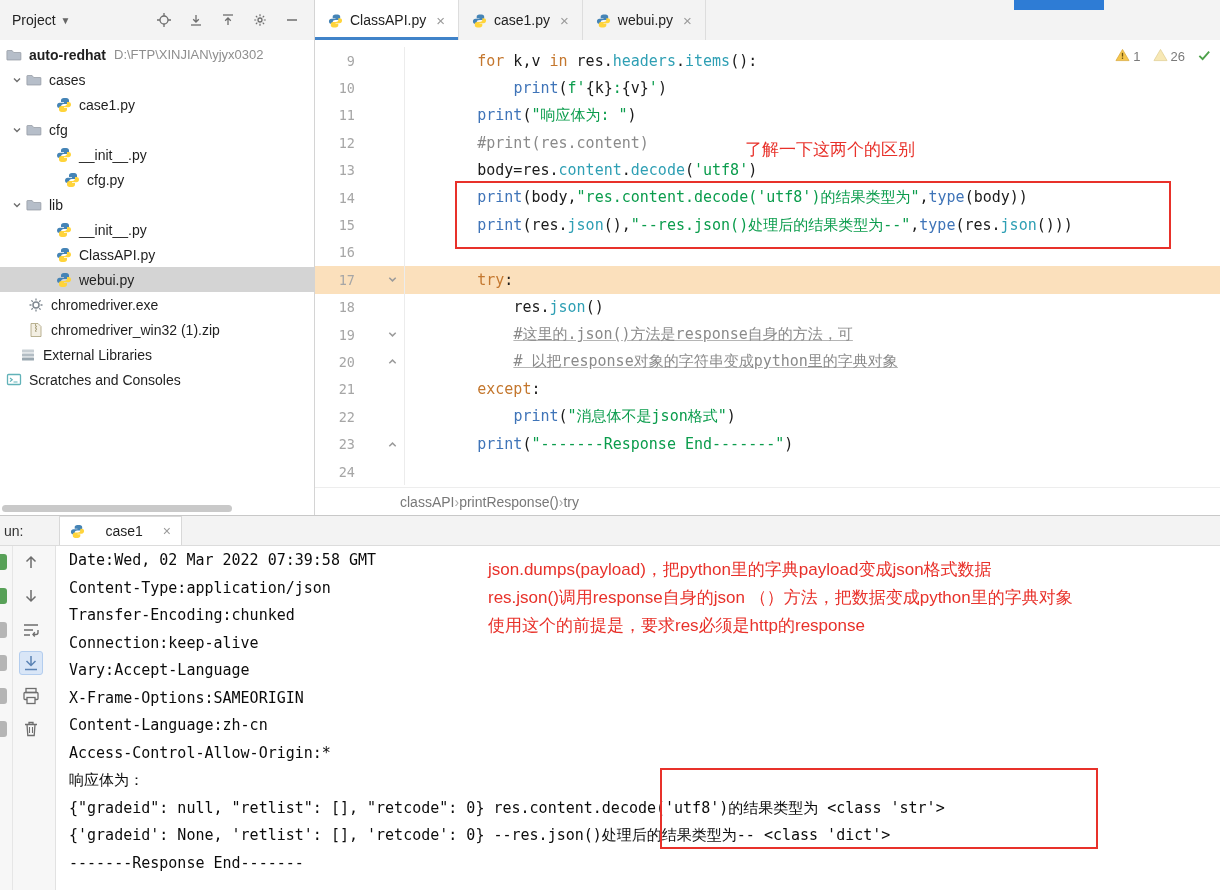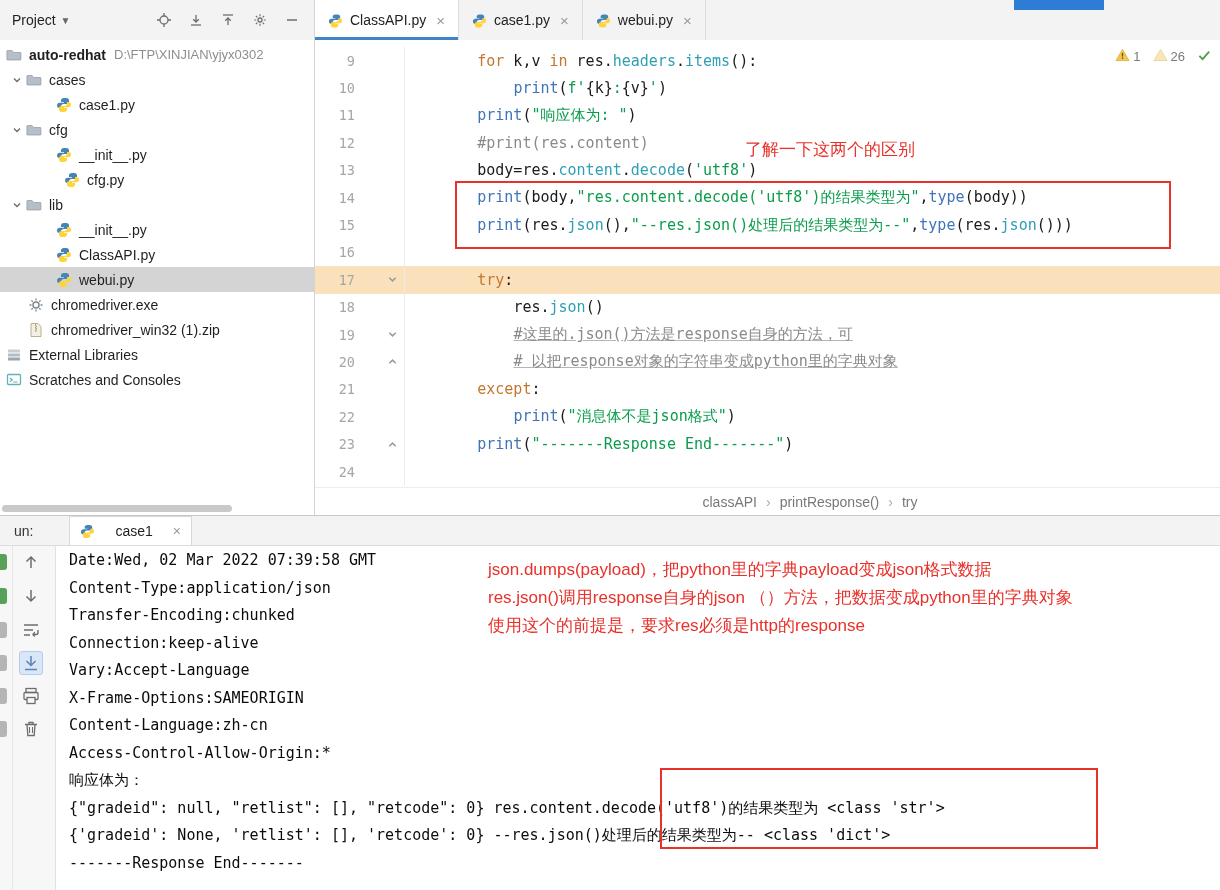--- a/index.html
+++ b/index.html
@@ -46,33 +46,33 @@
   .tok-fn{color:#3f74b8;}
   .tok-st{color:#0a9c4c;}
   .tok-cm{color:#8a8a8a;}
   .tok-cu{color:#8a8a8a;text-decoration:underline;text-decoration-color:#b5b5b5;}
   .tok-mt{color:#2e9fb4;}
   .tok-pl{color:#1a1a1a;}
   .inspections{position:absolute;top:8px;right:8px;display:flex;align-items:center;gap:4px;
        font-size:13px;color:#7a7a7a;}
   .inspections .grp{display:flex;align-items:center;gap:3px;margin-right:8px;}
   .breadcrumbs{position:absolute;left:0;bottom:0;height:28px;width:100%;display:flex;align-items:center;
-       padding-left:85px;box-sizing:border-box;font-size:14px;color:#787878;gap:9px;border-top:1px solid #ededed;background:#fff;justify-content:center;}
+       padding-left:85px;box-sizing:border-box;font-size:14px;color:#787878;border-top:1px solid #ededed;background:#fff;}
   .crumb-sep{color:#aaa;}
   
   .red-note-editor{position:absolute;left:430px;top:98px;color:#e8312a;font-size:17px;}
   .red-box-editor{position:absolute;left:140px;top:141px;width:712px;height:64px;border:2px solid #e8312a;}
   .red-notes{position:absolute;left:488px;top:40px;color:#e8312a;font-size:17px;line-height:28px;}
   .red-box-console{position:absolute;left:660px;top:252px;width:434px;height:77px;border:2px solid #e8312a;}
   
   .run-panel{position:absolute;left:0;top:515px;width:1220px;height:375px;background:#fff;
        border-top:1px solid #c8c8c8;box-sizing:border-box;}
   .run-tabbar{position:absolute;left:0;top:0;width:100%;height:30px;background:#f3f3f3;
        border-bottom:1px solid #dcdcdc;box-sizing:border-box;display:flex;align-items:center;}
-  .run-prefix{font-size:14px;color:#333;padding-left:14px;}
+  .run-prefix{font-size:14px;color:#333;padding-left:4px;}
   .run-tab{height:29px;margin-left:36px;background:#fff;border:1px solid #d8d8d8;border-bottom:none;
        display:flex;align-items:center;gap:20px;padding:0 10px;font-size:14px;box-sizing:border-box;}
   .run-tab .ticon{width:15px;height:15px;display:inline-flex;}
   .run-tab .tclose{color:#9a9a9a;font-size:14px;}
   .run-body{position:absolute;left:0;top:30px;right:0;bottom:0;}
   .run-toolbar{position:absolute;left:0;top:0;width:56px;height:100%;background:#f7f7f7;
        border-right:1px solid #e2e2e2;box-sizing:border-box;}
   .cut-strip{position:absolute;left:0;top:0;width:13px;height:100%;border-right:1px solid #e6e6e6;box-sizing:border-box;}
   .sliver{position:absolute;left:0;width:7px;height:16px;border-radius:0 3px 3px 0;}
   .rt-btn{position:absolute;left:19px;width:24px;height:24px;display:flex;align-items:center;justify-content:center;border-radius:3px;}
@@ -272,21 +272,21 @@
       </div>
       <div class="tree-row" style="padding-left: 28px;">
         <span class="tree-icon">
           <svg viewBox="0 0 16 16" width="16" height="16">
             <path d="M3 1.5h7l3 3v10H3z" fill="#f3efe3" stroke="#a89f7a" stroke-width="0.8"></path>
             <path d="M7.5 2v2h1V5h-1v1.5h1V8h-1v1.5h1" stroke="#a89f7a" stroke-width="0.9" fill="none"></path>
           </svg>
         </span>
         <span class="tree-label">chromedriver_win32 (1).zip</span>
       </div>
-      <div class="tree-row" style="padding-left: 6px;">
+      <div class="tree-row" style="padding-left: 20px;">
         <span class="tree-icon">
           <svg viewBox="0 0 16 16" width="16" height="16">
             <rect x="2" y="2.5" width="12" height="3" rx="0.5" fill="#9aa7b0" opacity="0.55"></rect>
             <rect x="2" y="6.5" width="12" height="3" rx="0.5" fill="#9aa7b0" opacity="0.75"></rect>
             <rect x="2" y="10.5" width="12" height="3" rx="0.5" fill="#9aa7b0"></rect>
           </svg>
         </span>
         <span class="tree-label">External Libraries</span>
       </div>
       <div class="tree-row" style="padding-left: 6px;">

